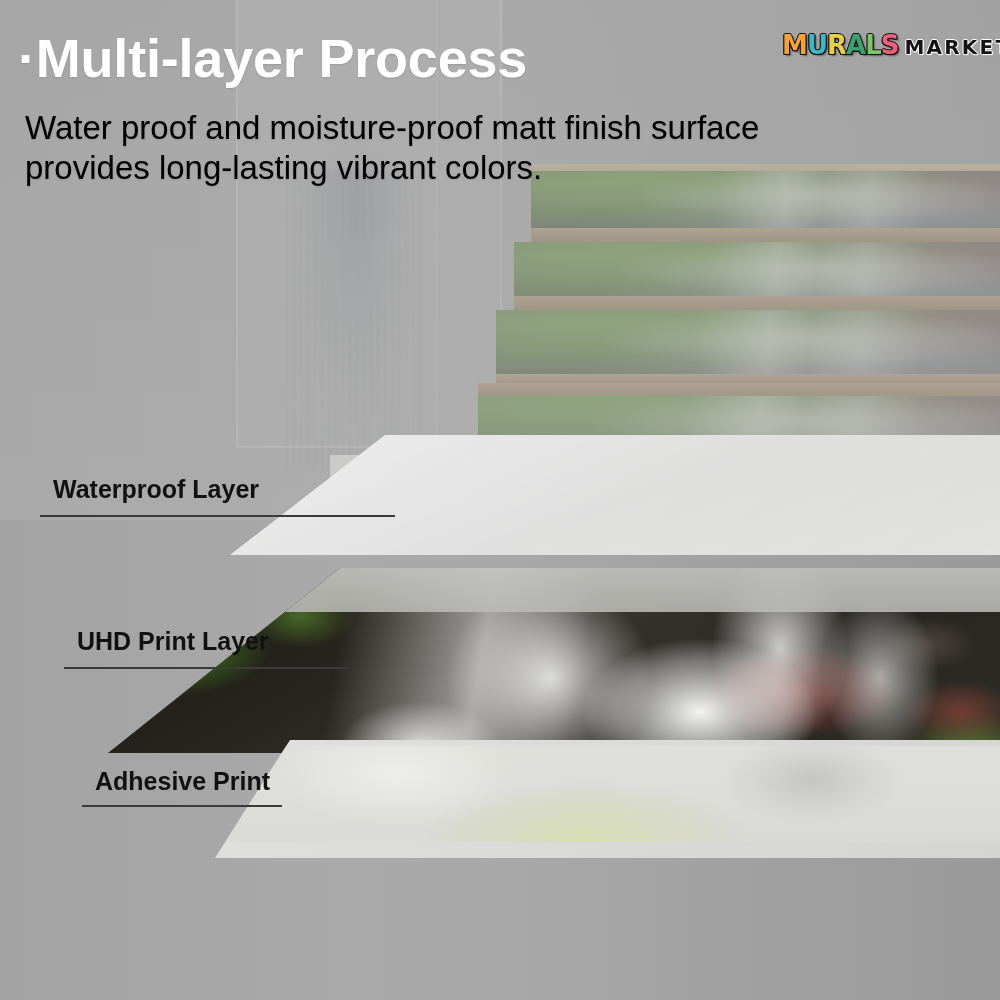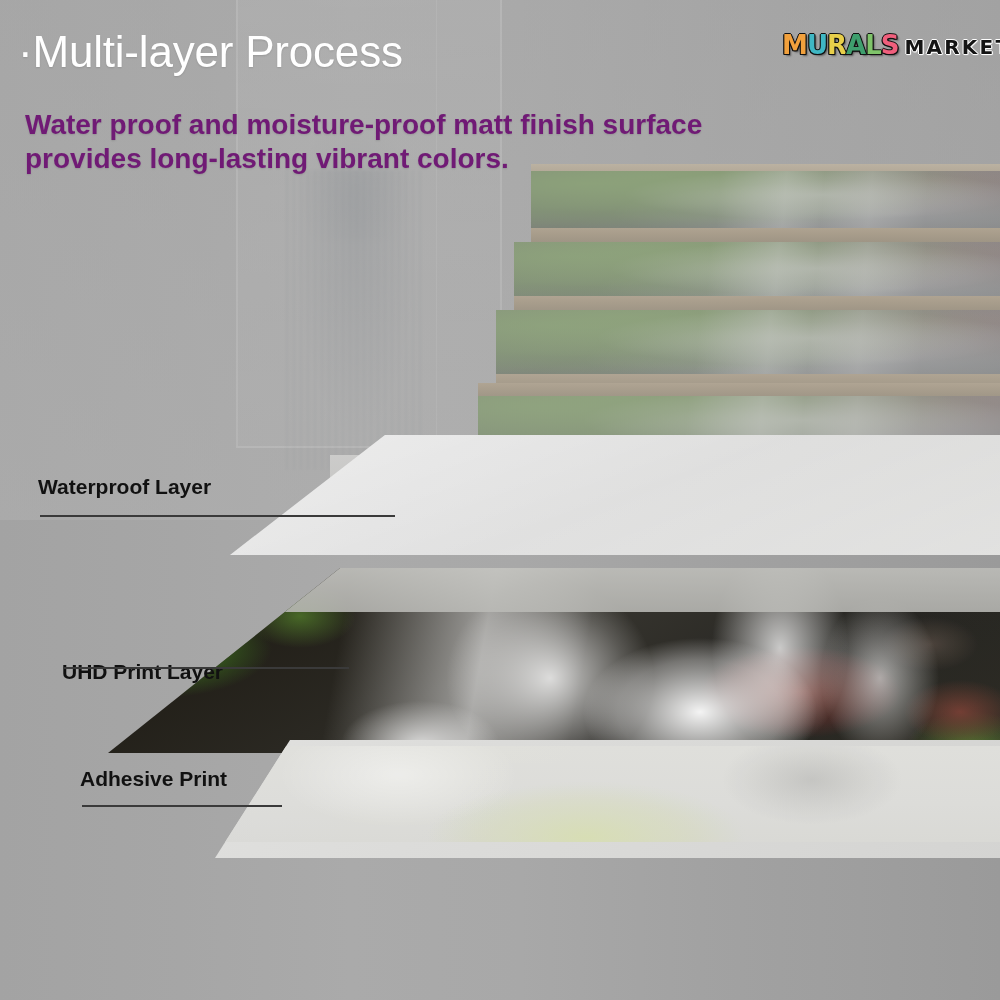--- a/index.html
+++ b/index.html
@@ -171,33 +171,33 @@
       radial-gradient(ellipse 120px 60px at 80% 35%, rgba(150,150,148,0.35) 0%, rgba(150,150,148,0) 75%),
       radial-gradient(ellipse 160px 70px at 36% 30%, rgba(255,255,255,0.45) 0%, rgba(255,255,255,0) 75%),
       linear-gradient(180deg, #e0e0dc 0%, #dddddA 60%, #dadad6 100%);
     opacity: 0.95;
   }
 
   
   .title {
     position: absolute;
     left: 18px; top: 27px;
-    font-size: 44px;
-    font-weight: 400;
+    font-size: 54px;
+    font-weight: 700;
     color: #ffffff;
     letter-spacing: -0.2px;
     white-space: nowrap;
     text-shadow: 0 1px 2px rgba(0,0,0,0.12);
   }
   .subtitle {
     position: absolute;
     left: 25px; top: 108px;
-    font-size: 28px;
-    font-weight: 700;
-    color: #701a75;
+    font-size: 33px;
+    font-weight: 400;
+    color: #000000;
     line-height: 1.22;
     white-space: pre-line;
     text-shadow: 0 1px 2px rgba(0,0,0,0.12);
   }
 
   
   .logo {
     position: absolute;
     left: 782px; top: 32px;
     display: flex;
@@ -225,24 +225,25 @@
     color: #141414;
     font-family: "DejaVu Sans", sans-serif;
     text-shadow:
       0 0 1px #fff, 1px 0 0 #fff, -1px 0 0 #fff,
       0 1px 0 #fff, 0 -1px 0 #fff, 1px 1px 1px rgba(255,255,255,0.9);
   }
 
   
   .layer-label {
     position: absolute;
-    font-size: 21px;
+    font-size: 25px;
     font-weight: 700;
     color: #111111;
     white-space: nowrap;
+    margin-left: 15px;
   }
   .layer-rule {
     position: absolute;
     height: 2px;
     background: #3a3a3a;
   }
 </style>
 </head>
 <body>
 
@@ -305,19 +306,19 @@
         <span style="color: rgb(63, 159, 110);">A</span>
         <span style="color: rgb(127, 196, 106);">L</span>
         <span style="color: rgb(239, 95, 124);">S</span>
       </div>
     <div class="logo-market">MARKET</div>
   </div>
 
   <div class="layer-label" style="left:38px; top:475px;">Waterproof Layer</div>
   <div class="layer-rule" style="left:40px; top:515px; width:355px;"></div>
 
-  <div class="layer-label" style="left:62px; top:660px;">UHD Print Layer</div>
+  <div class="layer-label" style="left:62px; top:627px;">UHD Print Layer</div>
   <div class="layer-rule" style="left:64px; top:667px; width:285px;"></div>
 
   <div class="layer-label" style="left:80px; top:767px;">Adhesive Print</div>
   <div class="layer-rule" style="left:82px; top:805px; width:200px;"></div>
 
 </div>
 
 </body></html>

